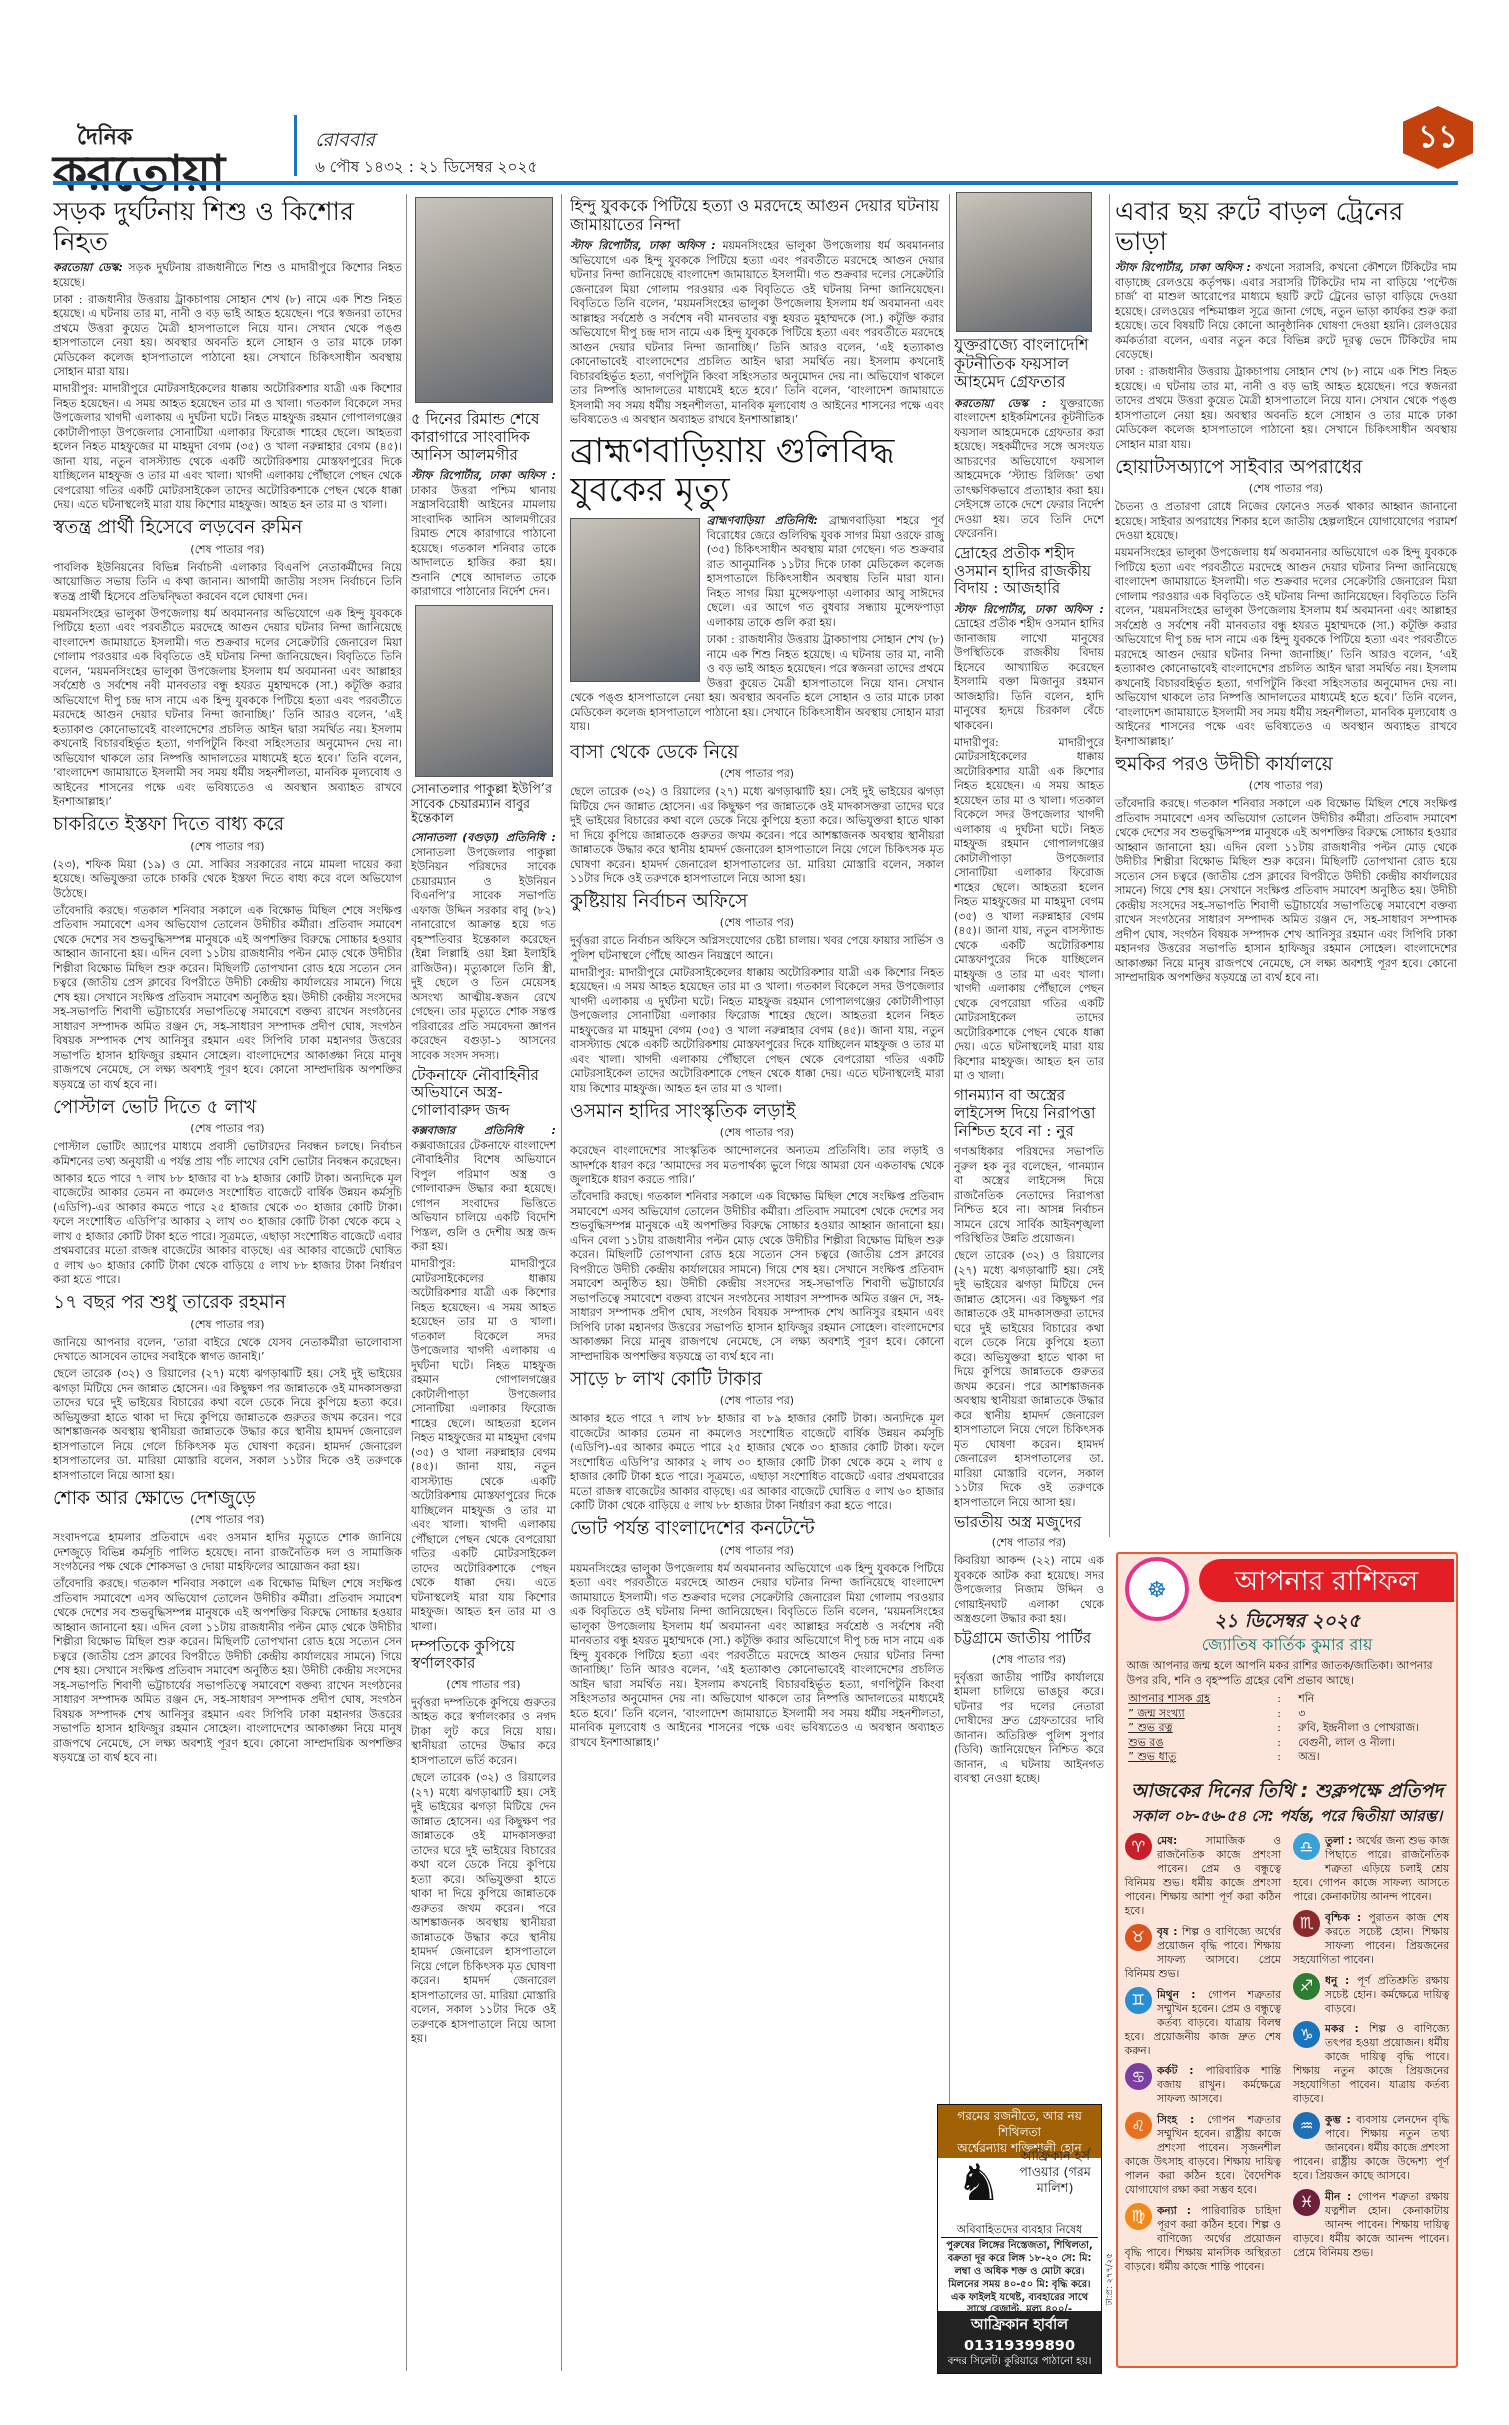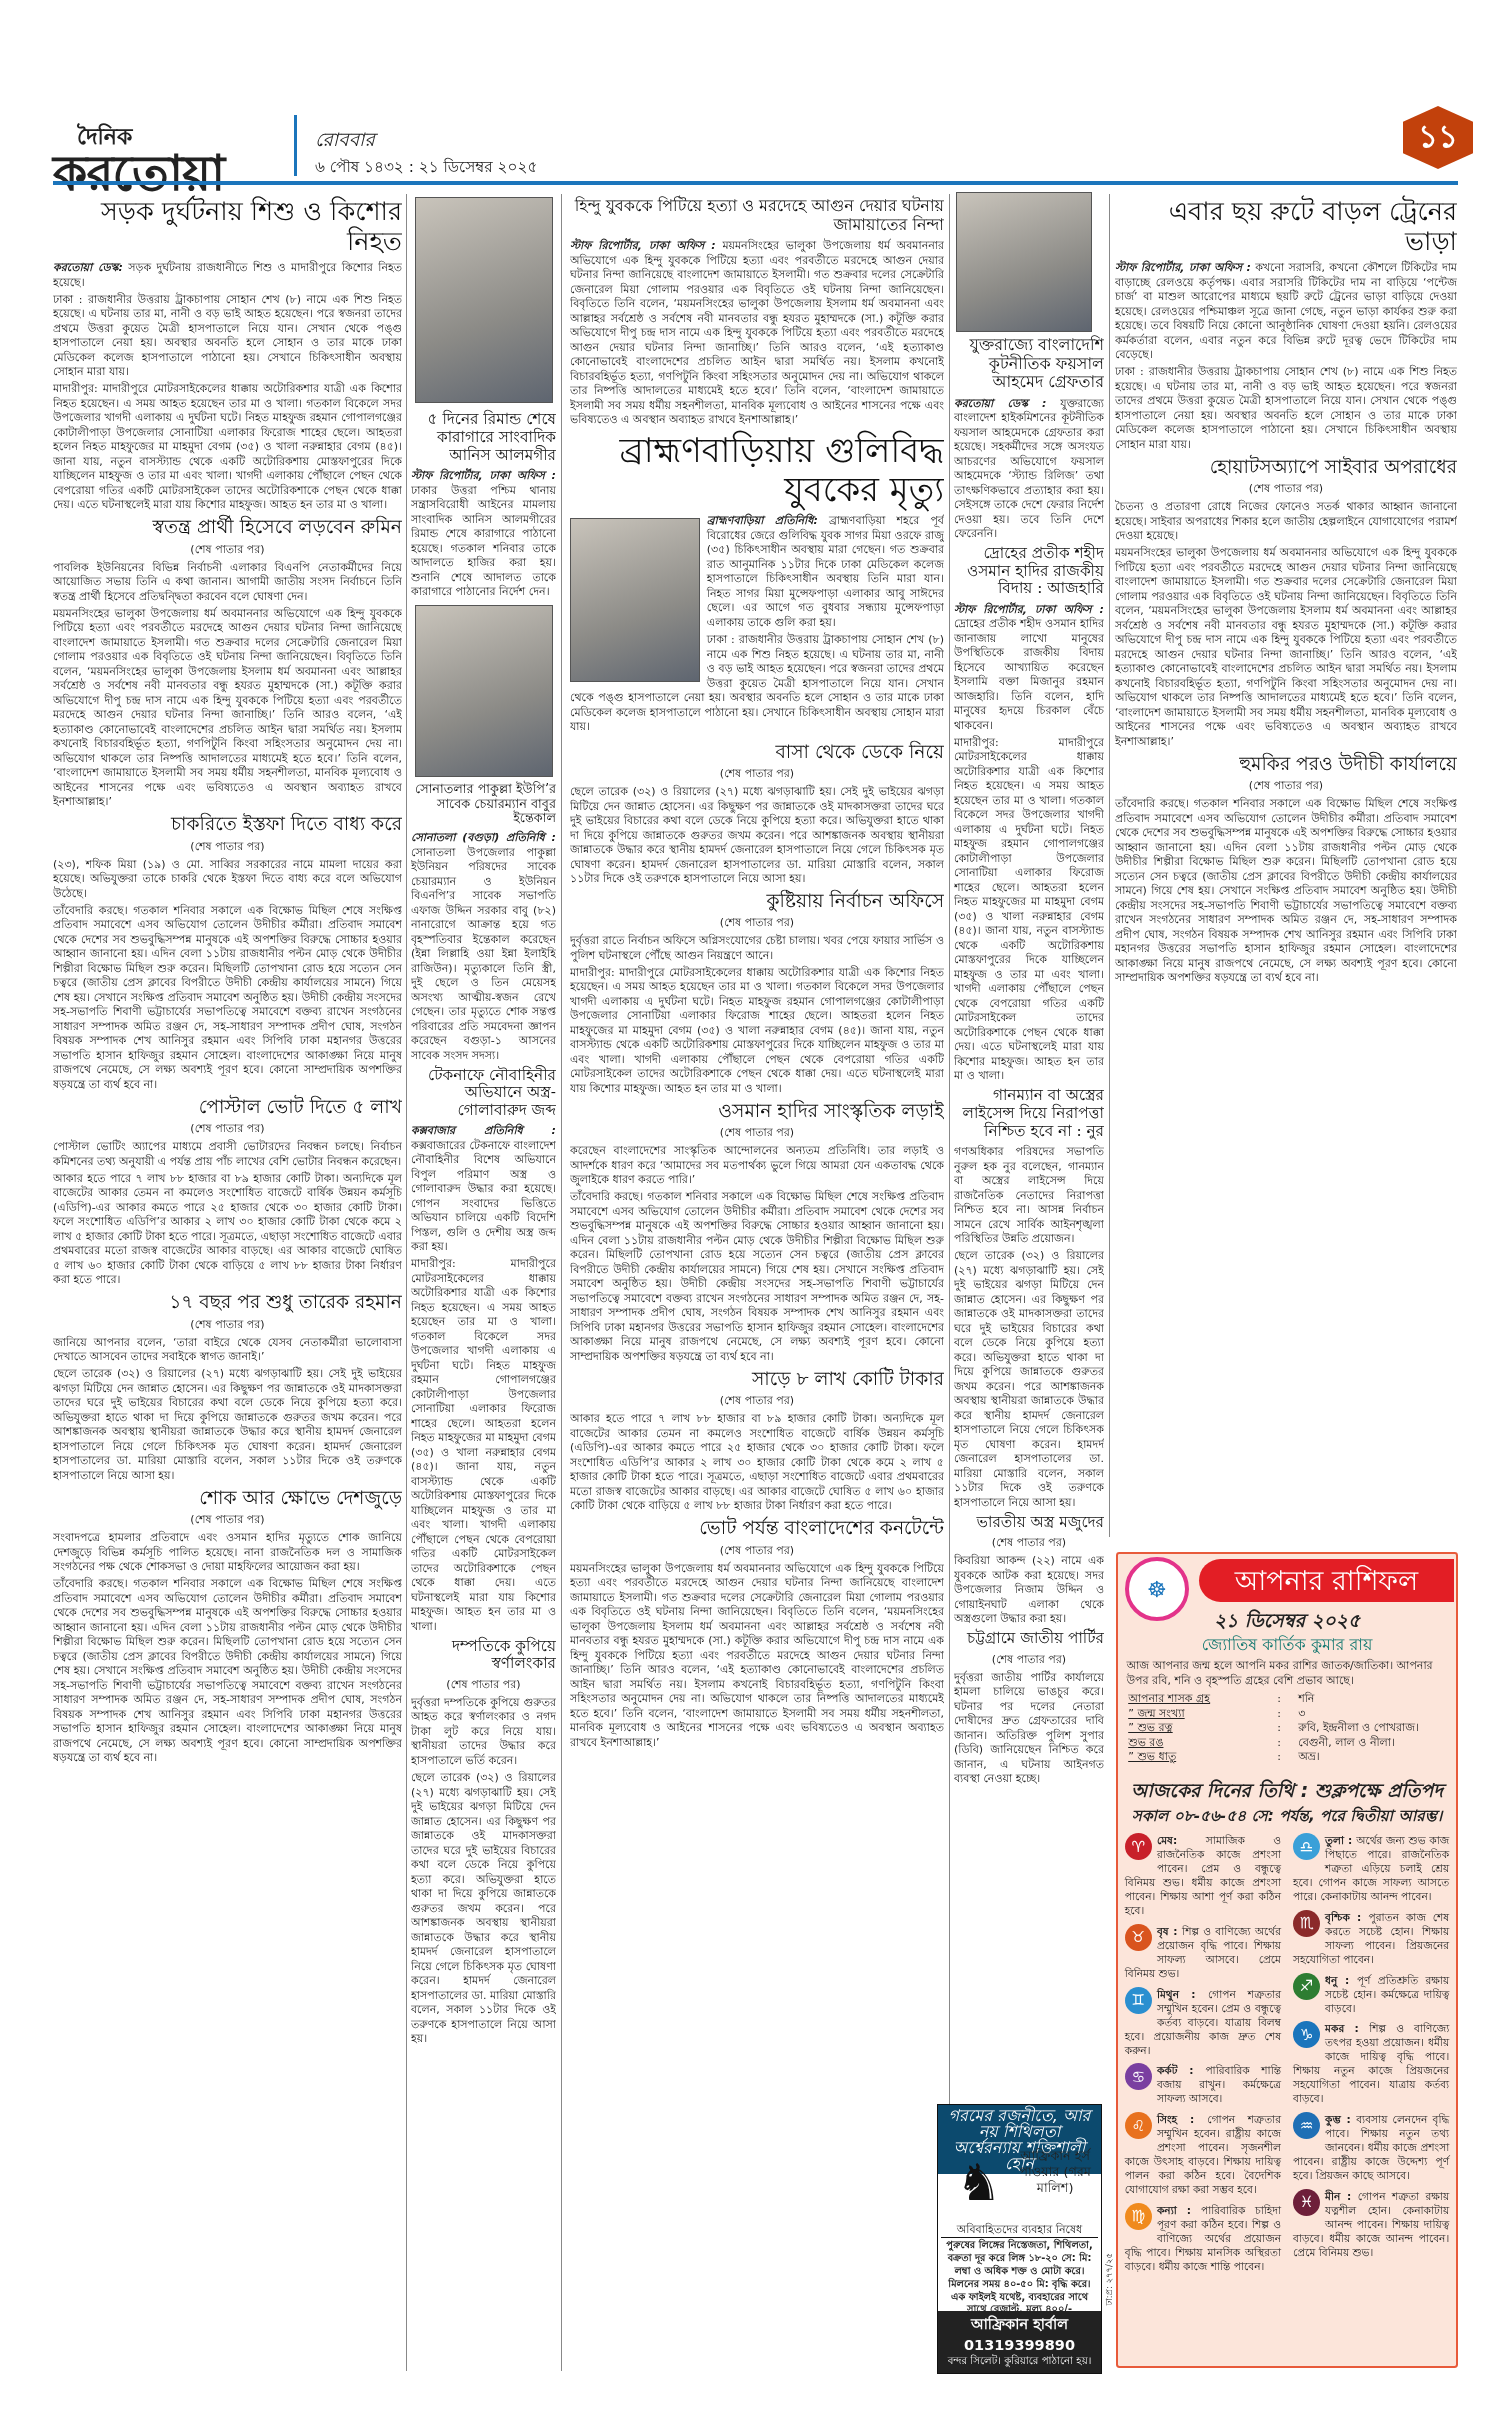--- a/index.html
+++ b/index.html
@@ -7,21 +7,21 @@
   .abs{position:absolute;}
   .masthead-dainik{left:77px;top:119px;font-size:22px;font-weight:bold;}
   .masthead-name{left:53px;top:136px;font-size:49px;font-weight:bold;letter-spacing:-0.9px;}
   .mast-sep{left:294px;top:115px;width:3.4px;height:61px;background:#1b75bc;}
   .mast-day{left:315px;top:126px;font-size:18.7px;font-style:italic;}
   .mast-date{left:315px;top:155px;font-size:15.3px;}
   .page-badge{left:1403px;top:106px;width:70px;height:63px;background:#c2410c;clip-path:polygon(50% 0,100% 25%,100% 75%,50% 100%,0 75%,0 25%);color:#fff;font-size:31px;font-weight:bold;display:flex;align-items:center;justify-content:center;}
   .top-rule{left:53px;top:181px;width:1405px;height:4.3px;background:#1b75bc;}
   .col{position:absolute;font-size:11px;line-height:14.5px;text-align:justify;overflow:hidden;}
   .col p{margin:0 0 2.6px 0;}
-  .hl{font-family:"DejaVu Serif",serif;text-align:right;font-weight:normal;margin:3.4px 0 5.1px;line-height:1.15;color:#111;}
+  .hl{font-family:"DejaVu Serif",serif;text-align:left;font-weight:normal;margin:3.4px 0 5.1px;line-height:1.15;color:#111;}
   .hl-xl{font-size:34px;}
   .hl-l{font-size:25.5px;}
   .hl-m{font-size:18.7px;}
   .hl-s{font-size:15.3px;}
   .cont{text-align:center;font-size:11px;margin:0 0 3.4px;}
   .byline{font-weight:bold;font-style:italic;}
   .photo{position:absolute;border:0.9px solid #555;background:linear-gradient(160deg,#c9c4bb,#8c8b87 60%,#5e6570);}
   .vrule{position:absolute;width:0.9px;background:#888;}
   .rashi{left:1116px;top:1552px;width:338px;height:812px;background:#fce5da;border:2.6px solid #e85a3a;border-radius:3.4px;}
   .rashi-title{position:absolute;left:81px;top:5.1px;width:255px;height:43px;background:#e31e25;border-radius:24px 0 0 24px;color:#fff;font-size:27px;text-align:center;line-height:43px;font-family:"DejaVu Serif",serif;}
@@ -33,21 +33,21 @@
   .rashi-facts div{display:flex;}
   .rashi-facts .k{width:149px;text-decoration:underline;}
   .rashi-facts .c{width:21px;}
   .tithi{position:absolute;left:0;width:100%;top:223px;text-align:center;font-size:18.7px;font-weight:bold;font-style:italic;}
   .tithi2{position:absolute;left:0;width:100%;top:250px;text-align:center;font-size:15.3px;font-weight:bold;font-style:italic;}
   .signs{position:absolute;left:6.8px;right:6.8px;top:279px;display:grid;grid-template-columns:1fr 1fr;column-gap:12px;font-size:10.6px;line-height:14px;}
   .sign{margin-bottom:6.8px;text-align:justify;}
   .sign-icon{float:left;width:27px;height:27px;border-radius:50%;margin:0 5.1px 1.7px 0;color:#fff;font-size:15.3px;display:flex;align-items:center;justify-content:center;}
   .sign-name{font-weight:bold;}
   .ad{left:937px;top:2104px;width:163px;height:268px;border:1.7px solid #111;background:#fff;font-size:10.2px;}
-  .ad-head{background:#0c4a6e;color:#fff;text-align:center;font-size:16px;line-height:16px;padding:2.6px 1.7px;font-style:italic;}
+  .ad-head{background:#a16207;color:#fff;text-align:center;font-size:12px;line-height:16px;padding:2.6px 1.7px;}
   .ad-horse{position:absolute;left:3.4px;top:44px;width:75px;height:68px;font-size:51px;line-height:68px;text-align:center;color:#111;}
   .ad-product{position:absolute;right:3.4px;top:43px;width:85px;text-align:center;font-size:12.8px;line-height:16px;}
   .ad-body{position:absolute;left:3.4px;right:3.4px;top:119px;font-size:9.8px;line-height:12.8px;font-weight:bold;text-align:center;}
   .ad-foot{position:absolute;left:0;right:0;bottom:0;background:#222;color:#fff;text-align:center;padding:2.6px 0;}
   .ad-phone{font-size:14.5px;font-weight:bold;}
   .ad-courier{font-size:10.2px;}
   .ad-code{left:1102px;top:2253px;font-size:8.5px;writing-mode:vertical-rl;transform:rotate(180deg);}
 </style>
 </head>
 <body>

